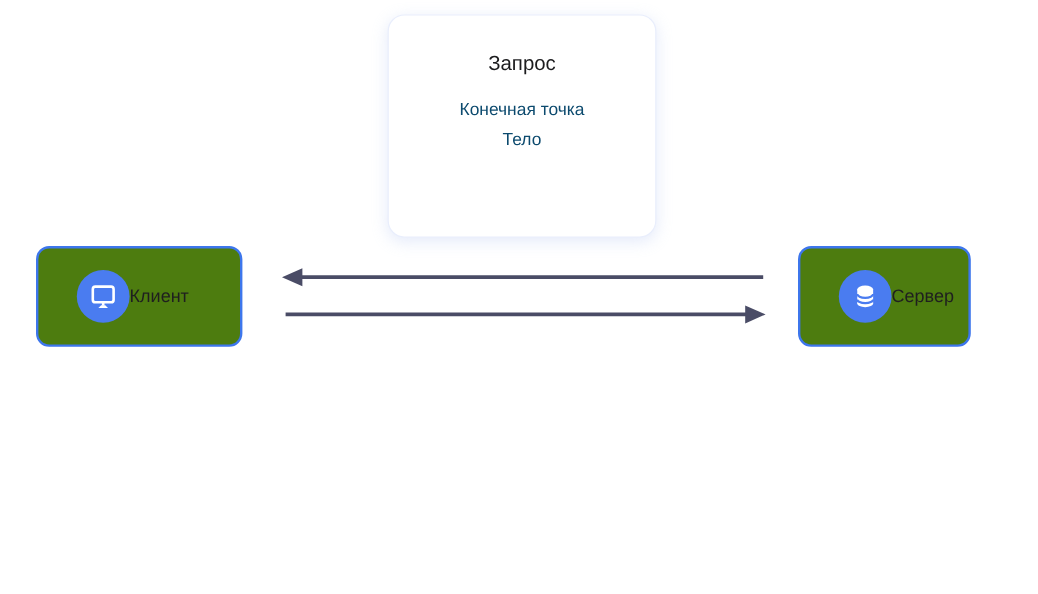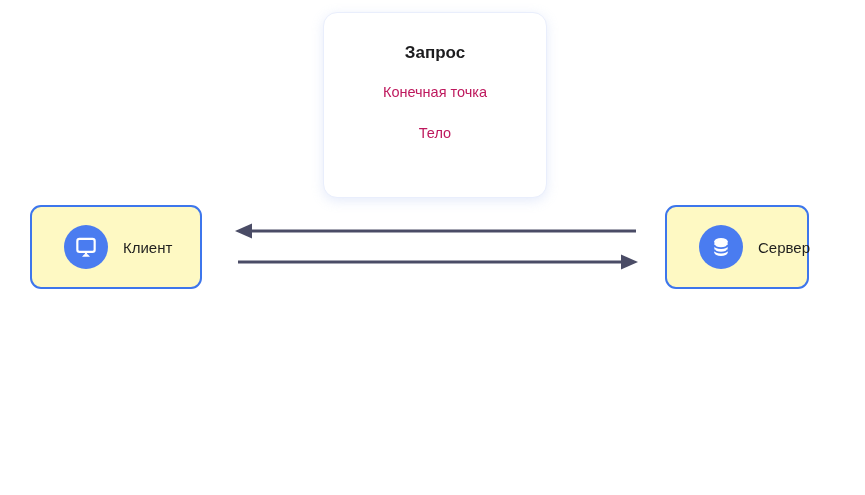--- a/index.html
+++ b/index.html
@@ -31,45 +31,43 @@
     border-radius: 14px;
     box-shadow: 0 3px 12px rgba(170, 190, 240, 0.30);
     box-sizing: border-box;
     text-align: center;
   }
   .info-box.request { top: 12px; height: 186px; }
   .info-box.response { top: 290px; height: 190px; }
   .box-title {
     margin-top: 30px;
     font-size: 17px;
-    font-weight: 700;
+    font-weight: 400;
     line-height: 20px;
     color: #1c1c1e;
   }
   .box-items { margin-top: 17px; }
   .box-item {
     font-size: 14.5px;
     line-height: 25px;
-    color: #be185d;
-    margin-top: 16px;
+    color: #0c4a6e;
   }
 
   
   .entity {
     position: absolute;
     top: 205px;
     height: 84px;
-    background: #fef9c3;
+    background: #4d7c0f;
     border: 2px solid var(--accent-blue);
     border-radius: 11px;
     box-sizing: border-box;
     display: flex;
     align-items: center;
     padding-left: 32px;
-    gap: 15px;
   }
   .entity.client { left: 30px; width: 172px; }
   .entity.server { left: 665px; width: 144px; }
   .icon-circle {
     width: 44px;
     height: 44px;
     border-radius: 50%;
     background: var(--icon-circle-blue);
     display: flex;
     align-items: center;

